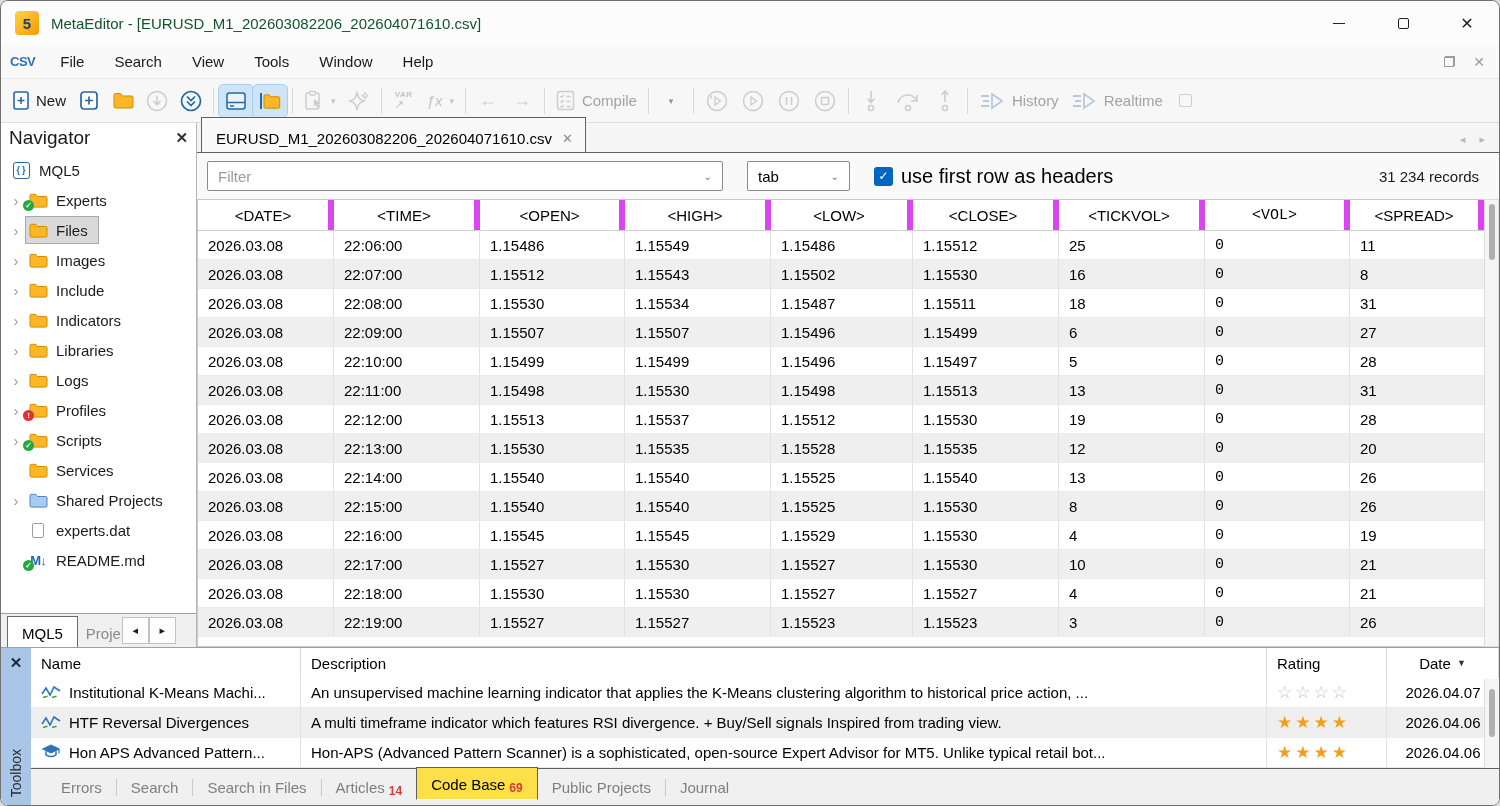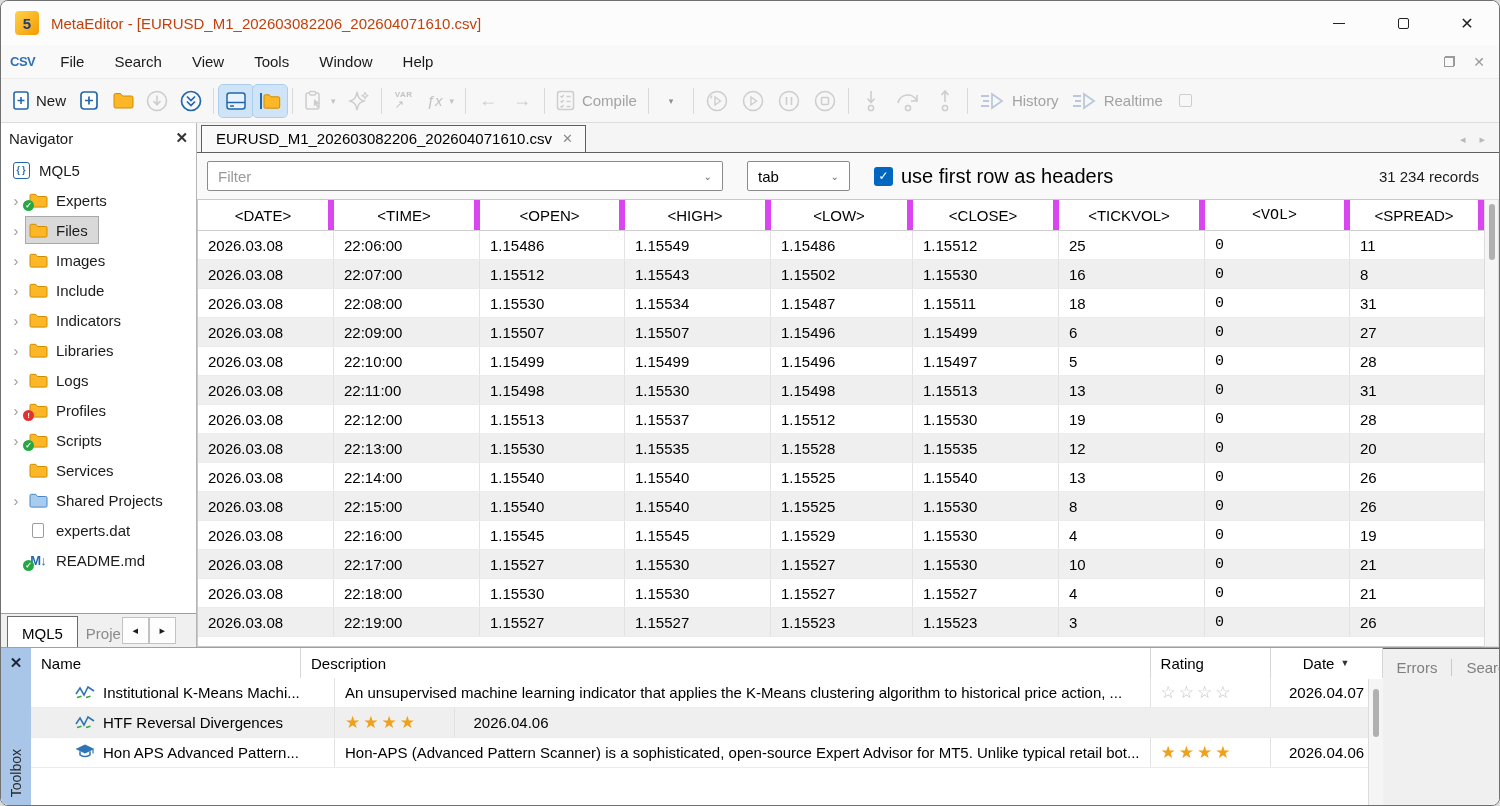--- a/index.html
+++ b/index.html
@@ -7,21 +7,21 @@
   body { font-family:"Liberation Sans", sans-serif; }
 
   .app { width:1500px; height:806px; background:#f9f9f9; border:1px solid #707070;
          border-radius:8px; overflow:hidden; display:flex; flex-direction:column; position:relative; }
 
   
   .titlebar { height:44px; display:flex; align-items:center; background:#fcfcfc; flex:0 0 auto; }
   .app-logo { width:24px; height:24px; margin:0 12px 0 14px; border-radius:4px;
               background:linear-gradient(135deg,#ffd24a,#f49b00); color:#1d3c78; font-weight:bold;
               display:flex; align-items:center; justify-content:center; font-size:15px; }
-  .title-text { font-size:15px; color:#c2410c; }
+  .title-text { font-size:15px; color:#14532d; }
   .win-controls { margin-left:auto; display:flex; height:100%; }
   .win-btn { width:64px; height:100%; display:flex; align-items:center; justify-content:center; color:#222; }
   .glyph-min { width:12px; border-top:1.4px solid #222; }
   .glyph-max { width:11px; height:11px; border:1.4px solid #222; border-radius:2px; }
   .glyph-x { font-size:16px; font-weight:300; }
 
   
   .menubar { height:34px; display:flex; align-items:center; background:#f9f9f9; flex:0 0 auto;
              border-bottom:1px solid #ececec; }
   .csv-type { color:#2f6fb5; font-weight:bold; font-size:13px; margin:0 10px 0 9px; letter-spacing:-0.5px; }
@@ -49,21 +49,21 @@
   .nav-arrow-dim { color:#cccccc; font-size:18px; }
   .endbox { width:13px; height:13px; border:1.6px solid #cdcdcd; border-radius:2px; }
 
   
   .main { flex:1 1 auto; display:flex; min-height:0; }
 
   
   .navigator { width:196px; flex:0 0 auto; background:#fff; border-right:1px solid #b5b5b5;
                display:flex; flex-direction:column; position:relative; }
   .nav-header { height:28px; display:flex; align-items:center; padding:2px 8px 0 8px; }
-  .nav-title { font-size:15px; color:#1b1b1b; }
+  .nav-title { font-size:19px; color:#1b1b1b; }
   .nav-close { margin-left:auto; color:#333; font-size:15px; font-weight:bold; }
   .nav-tree { flex:1 1 auto; overflow:hidden; padding-top:4px; }
   .tree-item { height:30px; display:flex; align-items:center; font-size:15px; color:#1b1b1b; position:relative; }
   .tree-item .chev { width:16px; margin-left:7px; color:#9a9a9a; font-size:15px; text-align:center; flex:0 0 auto; }
   .tree-item .ticon { width:22px; margin-left:3px; position:relative; display:flex; align-items:center; justify-content:center; flex:0 0 auto; }
   .tree-item .tlabel { margin-left:7px; white-space:nowrap; }
   .tree-item.selected .sel-box { position:absolute; left:24px; right:auto; top:1px; bottom:1px; width:74px;
         background:#d9d9d9; border:1px solid #a9a9a9; z-index:0; }
   .tree-item > * { z-index:1; }
   .tree-item.root .chev { visibility:hidden; width:2px; margin-left:4px; }
@@ -81,21 +81,21 @@
   .nav-tab.inactive { color:#8a8a8a; overflow:hidden; width:44px; white-space:nowrap; padding:5px 0 5px 8px; }
   .nav-tab-arrows { display:flex; margin-left:0; margin-bottom:3px; }
   .nav-tab-arrow { width:27px; height:27px; background:#fdfdfd; border:1px solid #c2c2c2; display:flex;
                    align-items:center; justify-content:center; font-size:11px; color:#1b1b1b; }
 
   
   .editor { flex:1 1 auto; display:flex; flex-direction:column; min-width:0; background:#f0f0f0; }
   .doc-tabbar { height:30px; flex:0 0 auto; display:flex; align-items:flex-end; background:#f5f5f5;
                 border-bottom:1px solid #5f5f5f; position:relative; }
   .doc-tab { display:flex; align-items:center; gap:10px; background:#f9f9f9; border:1px solid #5f5f5f;
-             border-bottom:none; padding:4px 12px 5px 14px; margin:3px 0 0 4px; font-size:15px; color:#000; }
+             border-bottom:none; padding:12px 12px 5px 14px; margin:3px 0 0 4px; font-size:15px; color:#000; }
   .doc-tab-close { color:#8a8a8a; font-size:13px; }
   .doc-tab-scroll { margin-left:auto; display:flex; gap:14px; padding:0 14px 6px 0; color:#b9b9b9; font-size:11px; }
 
   .filter-row { height:46px; flex:0 0 auto; display:flex; align-items:center; background:#f9f9f9; padding:0 10px; }
   .filter-combo { width:516px; height:30px; border:1px solid #8b8b8b; border-radius:2px; background:#fff;
                   display:flex; align-items:center; padding:0 10px; }
   .filter-placeholder { color:#9a9a9a; font-size:15px; flex:1; }
   .combo-chev { color:#6f6f6f; font-size:10px; }
   .delim-combo { width:103px; height:30px; border:1px solid #8b8b8b; border-radius:2px; background:#fff;
                  display:flex; align-items:center; padding:0 10px; margin-left:24px; }
@@ -121,42 +121,42 @@
   .c5{width:146px;} .c6{width:146px;} .c7{width:145px;font-family:Liberation Mono, monospace;} .c8{flex:1; border-right:none;}
   .vscroll { width:15px; flex:0 0 auto; background:#f5f5f5; border:1px solid #dcdcdc; position:relative; }
   .vthumb { position:absolute; top:4px; left:4px; width:6px; height:56px; background:#b0b0b0; border-radius:3px; }
 
   
   .toolbox { height:158px; flex:0 0 auto; display:flex; border-top:1px solid #9f9f9f; background:#f0f0f0; }
   .tbx-strip { width:30px; flex:0 0 auto; background:#a9c6e8; display:flex; flex-direction:column; align-items:center;
                padding:6px 0 8px 0; border-bottom-left-radius:7px; }
   .tbx-close { color:#1b2a3a; font-size:15px; font-weight:bold; }
   .tbx-strip-label { margin-top:auto; writing-mode:vertical-rl; transform:rotate(180deg); font-size:14px; color:#2b2b2b; }
-  .tbx-main { flex:1 1 auto; display:flex; flex-direction:row; min-width:0; }
+  .tbx-main { flex:1 1 auto; display:flex; flex-direction:column; min-width:0; }
   .tbx-grid { flex:1 1 auto; background:#fff; display:flex; flex-direction:column; position:relative; }
   .tbx-row { height:30px; display:flex; align-items:stretch; flex:0 0 auto; }
   .tbx-row.head { font-size:15px; color:#1b1b1b; }
   .tbx-row.stripe { background:#efefef; }
   .tbx-cell { display:flex; align-items:center; font-size:15px; color:#000; padding:0 10px;
               border-right:1px solid #e2e2e2; overflow:hidden; white-space:nowrap; }
   .tbx-name { width:270px; gap:8px; }
   .tbx-desc { flex:1;text-align:right; }
   .tbx-rating { width:120px; gap:3px; justify-content:flex-start; }
   .tbx-date { width:112px; border-right:none; justify-content:center; gap:6px; }
   .tbx-row.head .tbx-cell { border-right:1px solid #d6d6d6; }
-  .tbx-row:not(.head) { border-bottom:1px solid #ececec;padding-left:34px; }
+  .tbx-row:not(.head) { border-bottom:1px solid #ececec; }
   .star { font-size:17px; }
   .star.full { color:#f0a01b; }
   .star.empty { color:#c3c3c3; }
   .sort-arrow { font-size:9px; color:#333; }
   .tbx-vscroll { position:absolute; right:0; top:31px; bottom:0; width:15px; background:#f5f5f5; border-left:1px solid #dcdcdc; }
   .tbx-vthumb { position:absolute; top:10px; left:4px; width:6px; height:48px; background:#b0b0b0; border-radius:3px; }
 
   .tbx-tabs { height:38px; flex:0 0 auto; display:flex; align-items:center; background:#f0f0f0;
-              border-top:1px solid #5f5f5f; }
+              border-top:1px solid #5f5f5f; padding-left:16px; }
   .tbx-tab { font-size:15px; color:#7f7f7f; padding:6px 14px; display:flex; align-items:flex-start; }
   .tbx-tab .tbadge { color:#d43b3b; font-size:12px; font-weight:bold; margin-left:4px; transform:translateY(5px); }
   .tbx-tab.active { background:#fde047; border:1px solid #5f5f5f; border-bottom:1px solid #fff; color:#000;
                     margin-top:-9px; padding-top:8px; margin-bottom:-1px; z-index:2; }
   .tbx-tab-sep { width:1px; height:17px; background:#c9c9c9; }
 
   .icon-svg { display:block; }
 </style>
 </head>
 <body>
@@ -719,20 +719,21 @@
               </div>
               <div class="tbx-cell tbx-date">2026.04.07</div>
             </div><div class="tbx-row stripe">
               <div class="tbx-cell tbx-name">
                 <span><svg width="20" height="15" viewBox="0 0 20 15">
                     <polyline points="1,10 5,4 9,11 13,3 19,7" fill="none" stroke="#2e75b6" stroke-width="1.6"></polyline>
                     <path d="M2 13.5 l4.5-1.2 M11 13.5 l4.5-1.2" stroke="#3aa33a" stroke-width="1.4"></path>
                   </svg></span>
                 <span>HTF Reversal Divergences</span>
               </div>
+              <div class="tbx-cell tbx-desc">A multi timeframe indicator which features RSI divergence. + Buy/Sell signals Inspired from trading view.</div>
               <div class="tbx-cell tbx-rating">
                 <span class="star full">★</span>
                 <span class="star full">★</span>
                 <span class="star full">★</span>
                 <span class="star full">★</span>
               </div>
               <div class="tbx-cell tbx-date">2026.04.06</div>
             </div><div class="tbx-row">
               <div class="tbx-cell tbx-name">
                 <span><svg width="20" height="15" viewBox="0 0 20 15">

